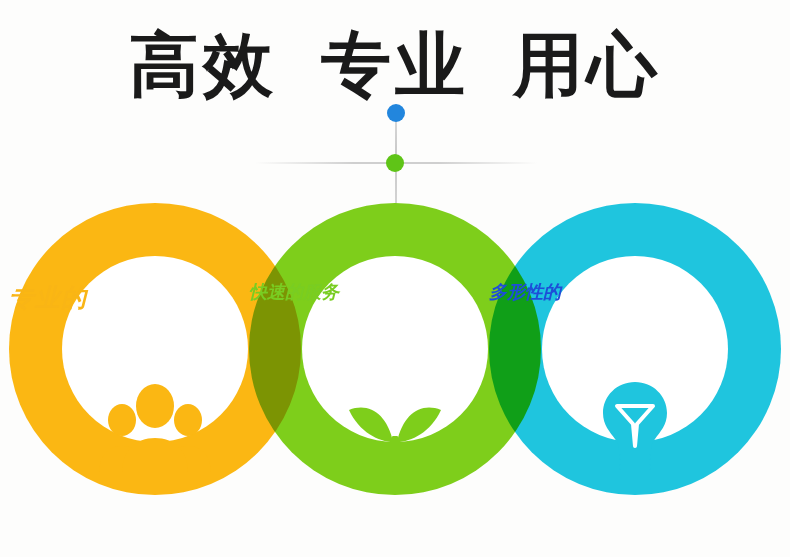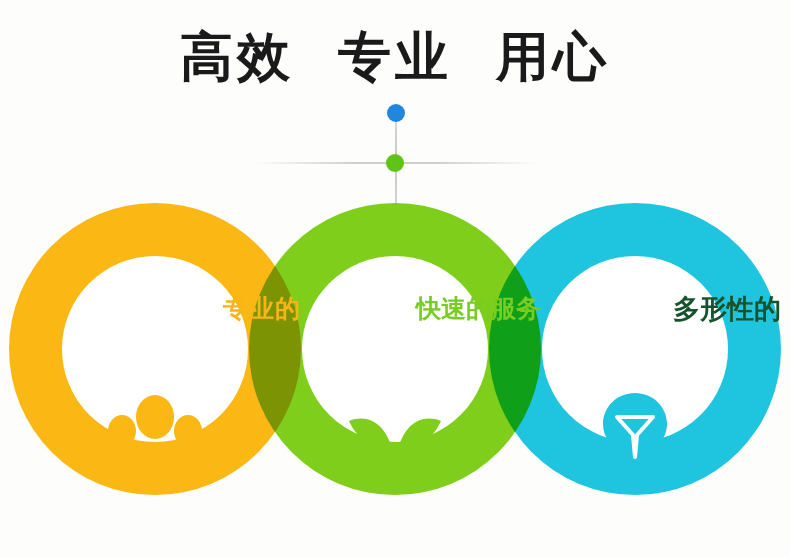--- a/index.html
+++ b/index.html
@@ -22,21 +22,21 @@
     height: 557px;
   }
 
   
   .headline {
     position: absolute;
     left: 0;
     top: 30px;
     width: 790px;
     text-align: center;
-    font-size: 53px;
+    font-size: 70px;
     font-weight: bold;
     color: #1a1a1a;
     letter-spacing: 4px;
     line-height: 1;
     white-space: nowrap;
     user-select: none;
   }
   .headline .seg {
     display: inline-block;
     margin: 0 22px;
@@ -113,44 +113,45 @@
     border-radius: 50%;
     background: #ffffff;
   }
   .ring-left  { left: 9px;   background: #fbb713; }
   .ring-mid   { left: 249px; background: #7ece1b; }
   .ring-right { left: 489px; background: #1fc5de; }
 
   
   .card {
     position: absolute;
-    top: 203px;
+    top: 192px;
     width: 292px;
     height: 292px;
-    text-align: right;
+    text-align: left;
     user-select: none;
+    font-style: italic;
   }
   .card-left  { left: 9px; }
   .card-mid   { left: 249px; }
   .card-right { left: 489px; }
 
   .card-text {
     position: absolute;
     left: 0;
     top: 88px;
     width: 292px;
     font-weight: bold;
     line-height: 1.38;
     white-space: nowrap;
   }
   .card-text .line { display: block; }
 
   .t-orange { color: #f9b515; font-size: 25px; letter-spacing: 1px; }
-  .t-green  { color: #79cd22; font-size: 25px; letter-spacing: 0px; }
-  .t-cyan   { color: #14532d; font-size: 27px; letter-spacing: 0px; }
+  .t-green  { color: #79cd22; font-size: 18px; letter-spacing: 0px; }
+  .t-cyan   { color: #1d4ed8; font-size: 18px; letter-spacing: 0px; }
 
   .card-icon {
     position: absolute;
     left: 50%;
     transform: translateX(-50%);
     bottom: 12px;
     width: 120px;
     height: 92px;
   }
   .card-icon svg { display: block; width: 100%; height: 100%; }

